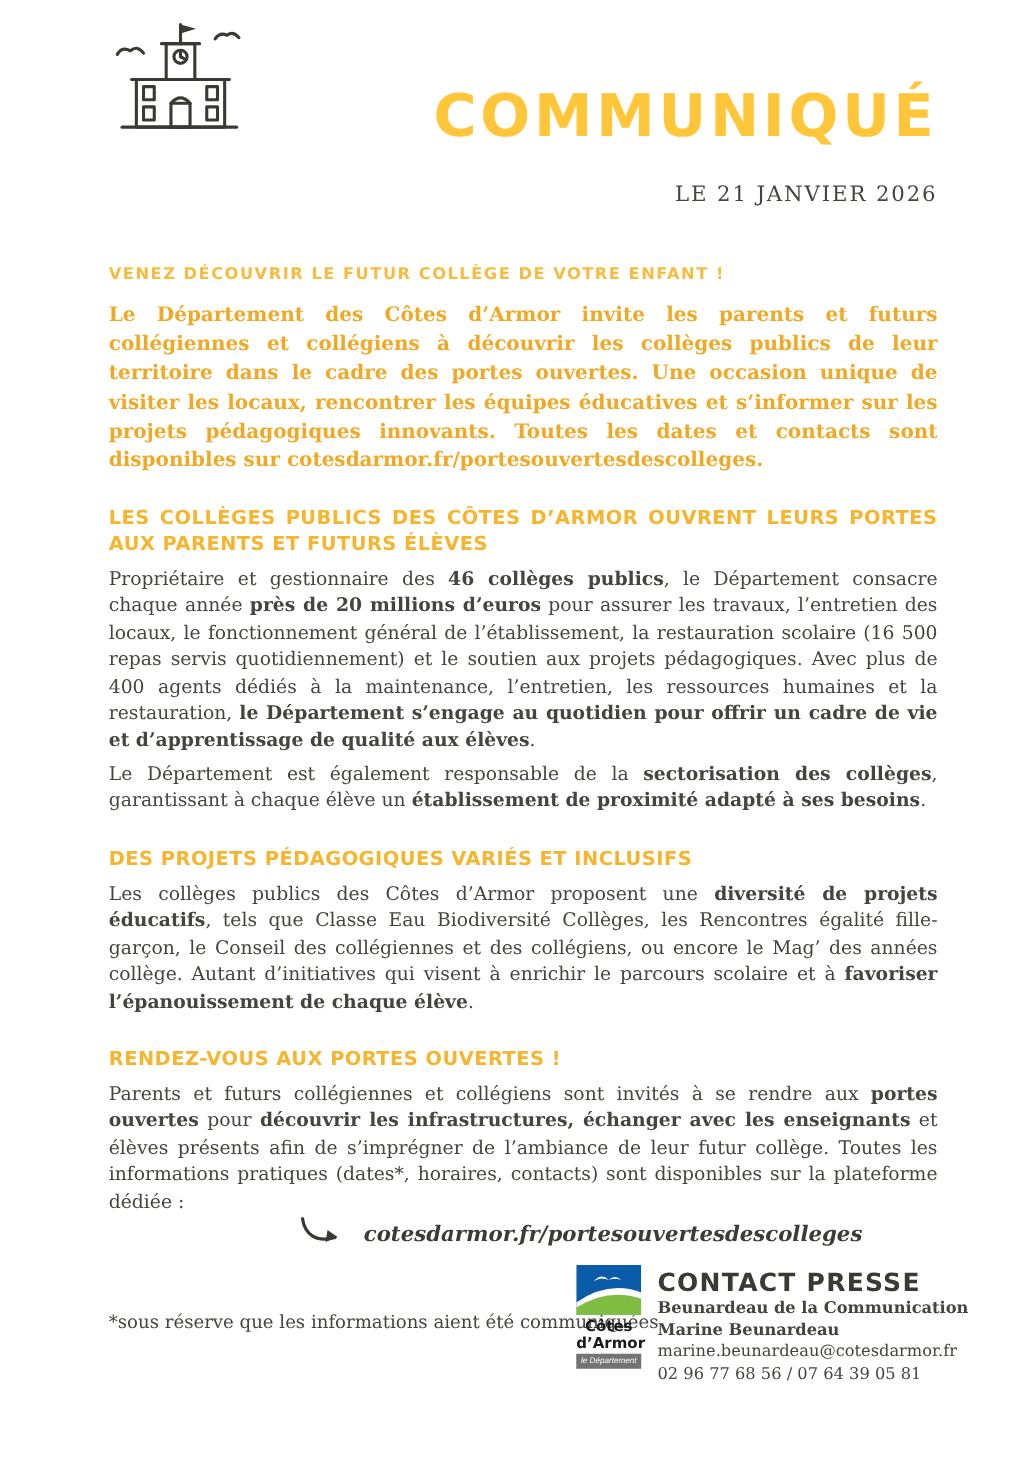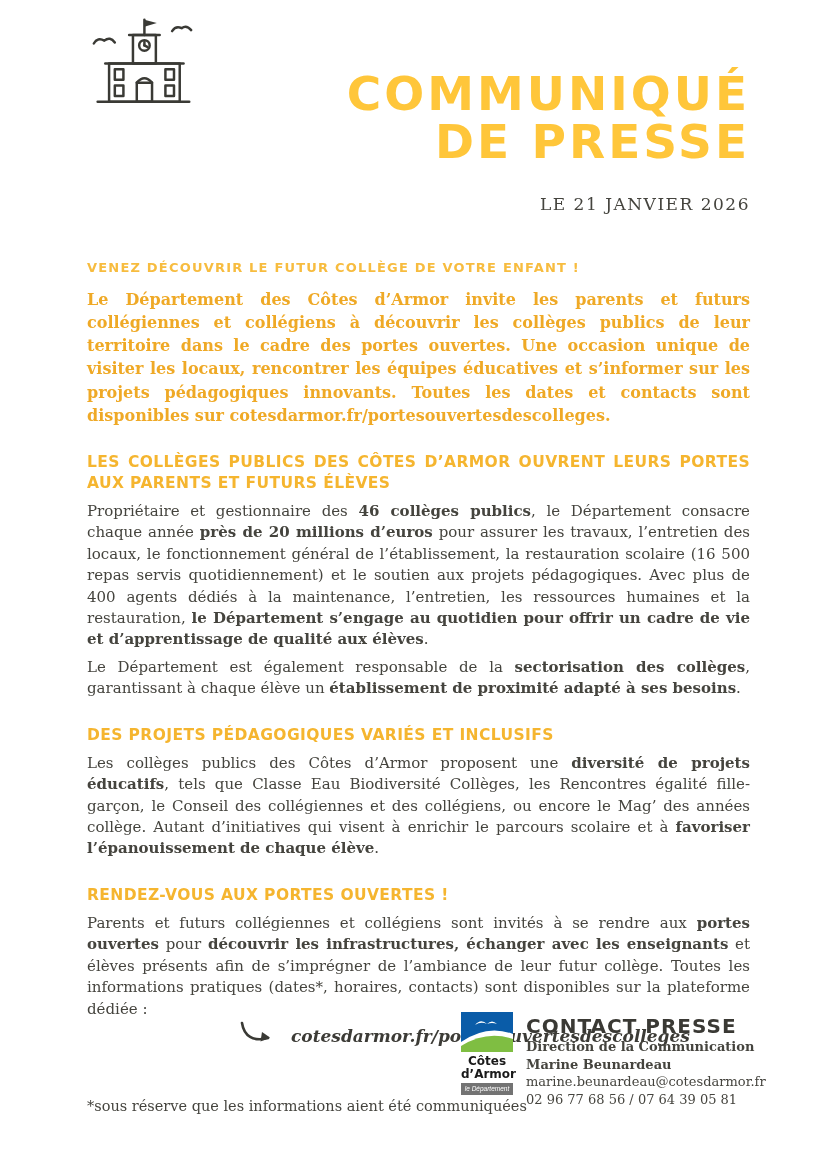--- a/index.html
+++ b/index.html
@@ -104,21 +104,20 @@
           <rect x="26" y="77" width="9" height="11"></rect>
           <rect x="79" y="77" width="9" height="11"></rect>
           <line x1="8" y1="94" x2="104" y2="94"></line>
           <path d="M4 33 q4 -7 11 -3 q6 -5 11 2"></path>
           <path d="M86 20 q4 -6 10 -3 q5 -4 10 2"></path>
         </svg>
       </div>
       <div class="title-block">
         <div class="doc-title">
           <span>COMMUNIQUÉ</span><br>
-          <span>DE PRESSE</span>
         </div>
         <div class="doc-date">LE 21 JANVIER 2026</div>
       </div>
     </div>
 
     <div class="main-heading">VENEZ DÉCOUVRIR LE FUTUR COLLÈGE DE VOTRE ENFANT !</div>
     <p class="intro">Le Département des Côtes d’Armor invite les parents et futurs collégiennes et collégiens à découvrir les collèges publics de leur territoire dans le cadre des portes ouvertes. Une occasion unique de visiter les locaux, rencontrer les équipes éducatives et s’informer sur les projets pédagogiques innovants. Toutes les dates et contacts sont disponibles sur cotesdarmor.fr/portesouvertesdescolleges.</p>
 
     <div class="section">
       <div class="section-heading">LES COLLÈGES PUBLICS DES CÔTES D’ARMOR OUVRENT LEURS PORTES AUX PARENTS ET FUTURS ÉLÈVES</div>
@@ -160,19 +159,19 @@
         <path d="M26 12 q 5 -5 10 0 q -5 -2 -10 0 Z" fill="#ffffff"></path>
       </svg>
       <div class="logo-name">
         <span>Côtes</span><br>
         <span>d’Armor</span>
       </div>
       <div class="logo-strip">le Département</div>
     </div>
     <div class="contact-text">
       <div class="contact-heading">CONTACT PRESSE</div>
-      <div class="contact-line bold">Direction de la Communication</div>
+      <div class="contact-line bold">Beunardeau de la Communication</div>
       <div class="contact-line bold">Marine Beunardeau</div>
       <div class="contact-line email">marine.beunardeau@cotesdarmor.fr</div>
       <div class="contact-line">02 96 77 68 56 / 07 64 39 05 81</div>
     </div>
   </div>
 </div>
 
 </body></html>

